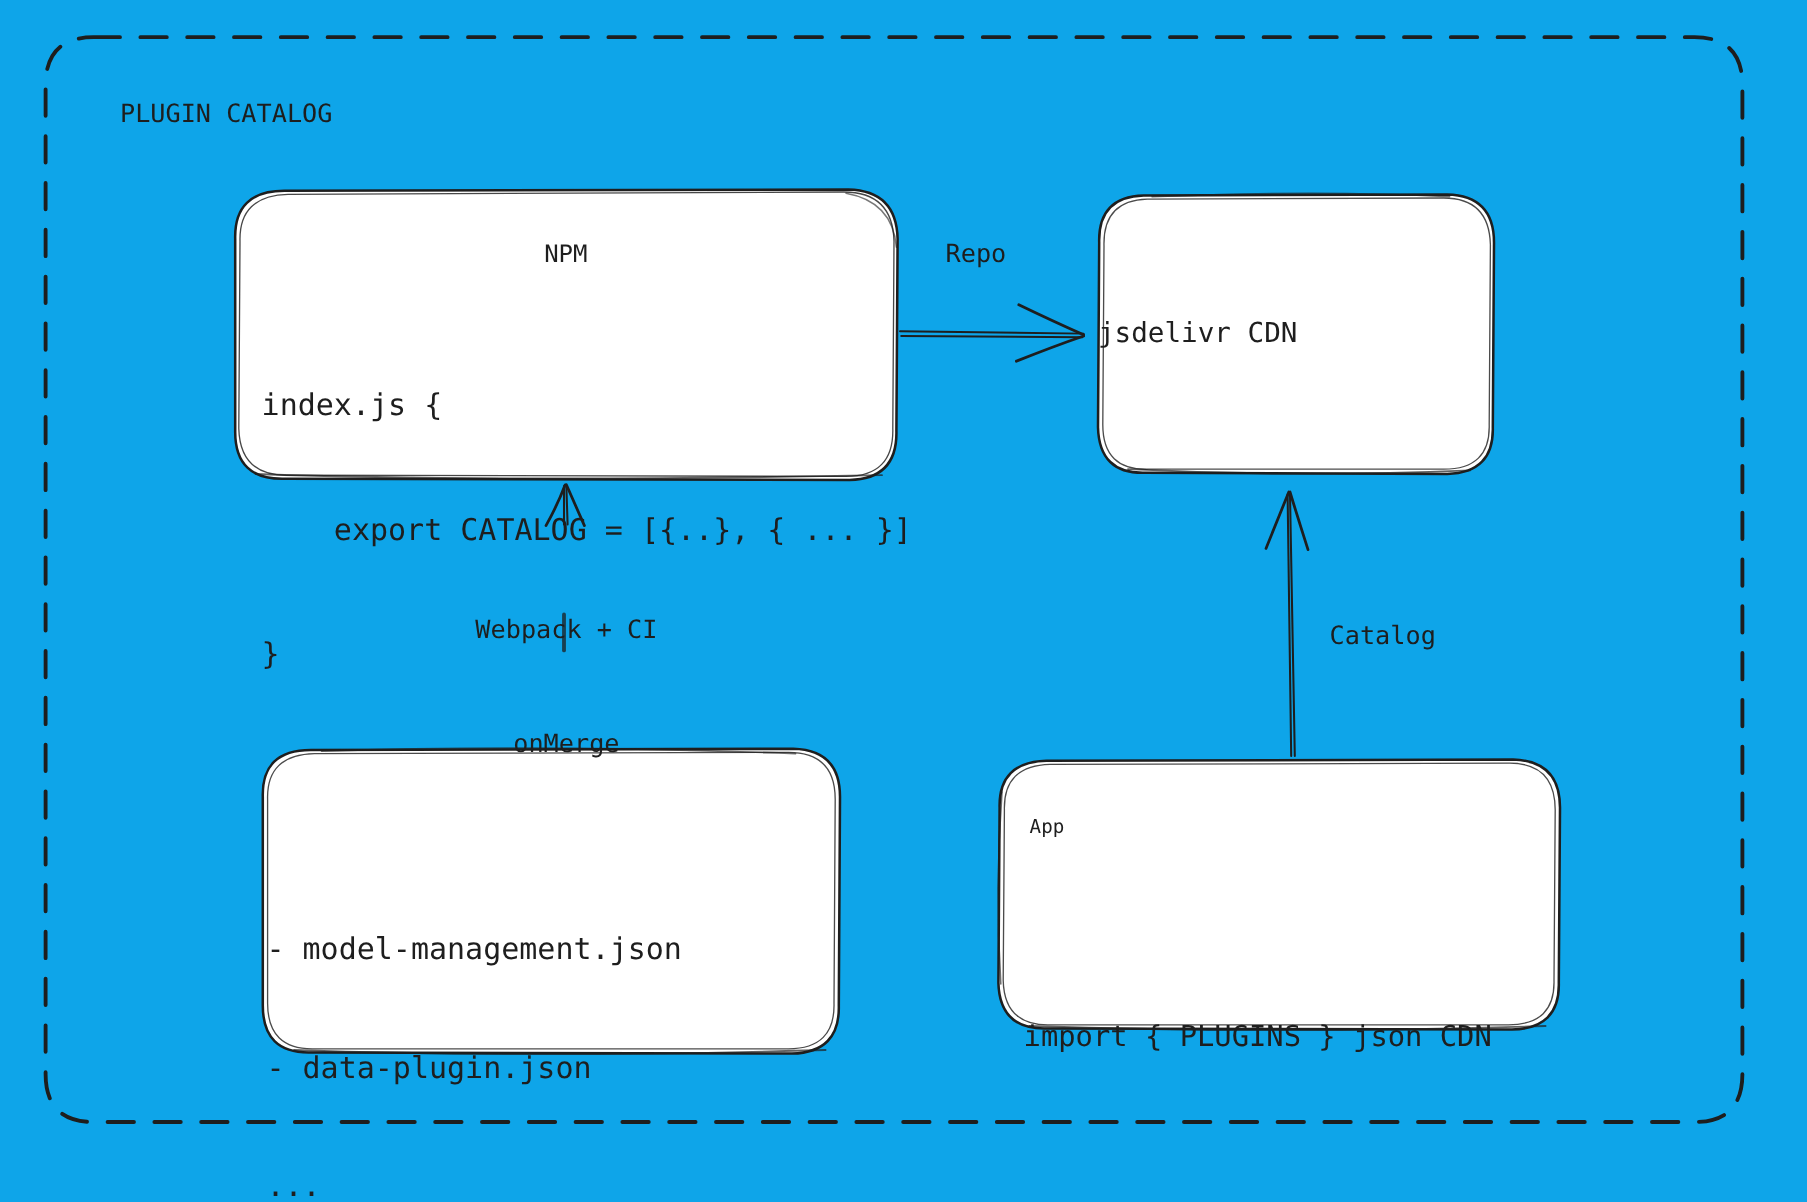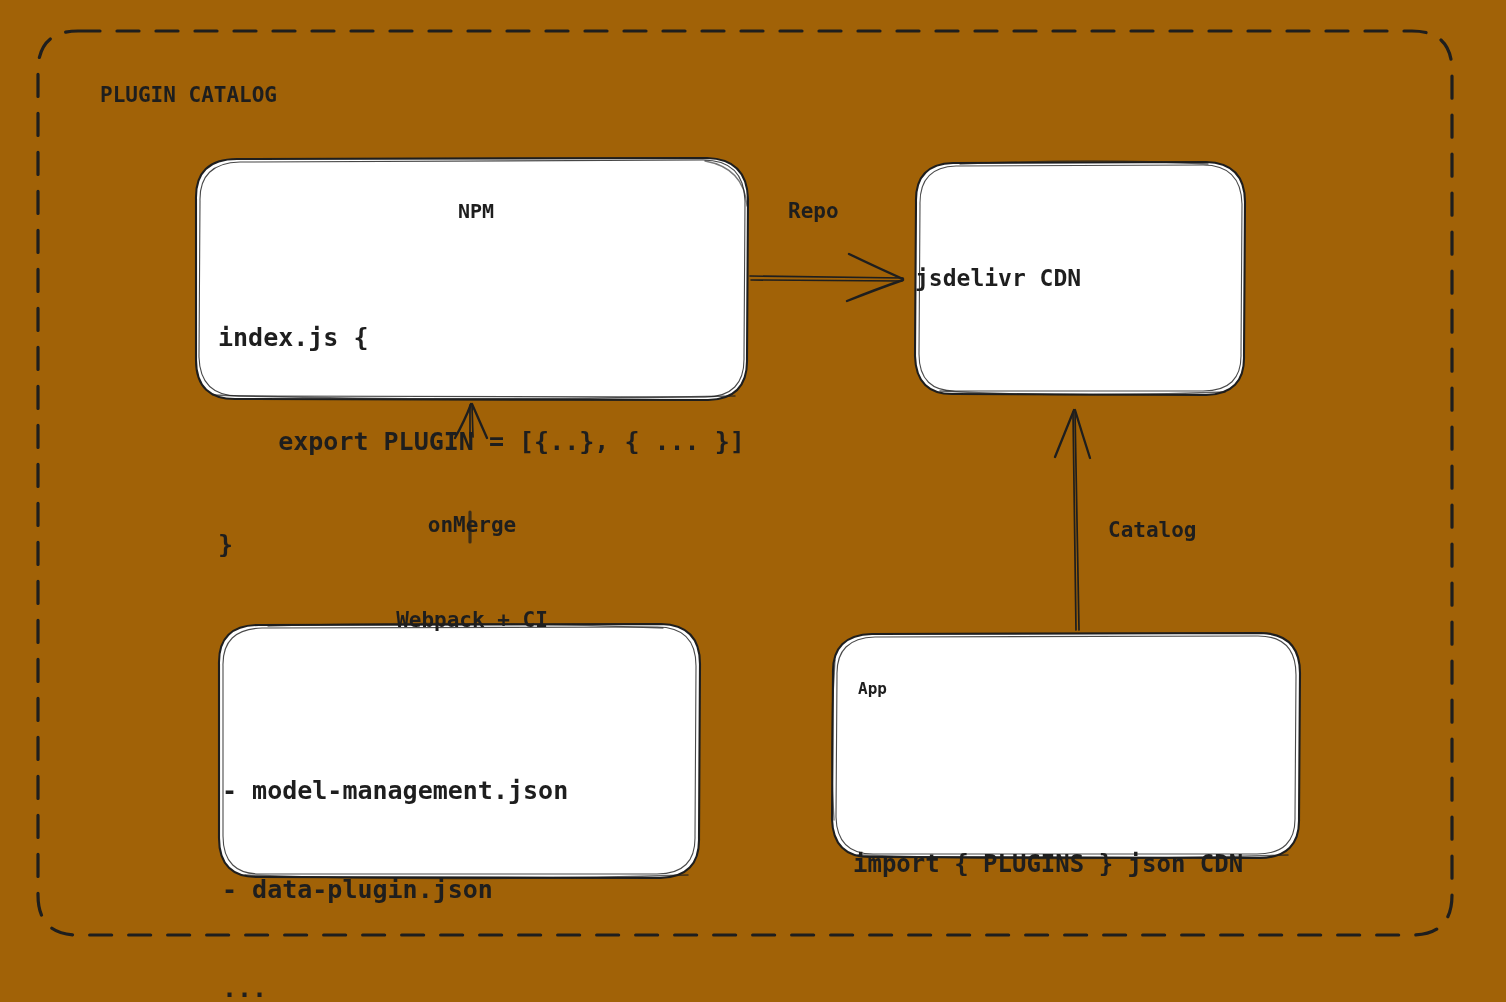--- a/index.html
+++ b/index.html
@@ -8,23 +8,22 @@
     background: #ffffff;
   }
   body {
     font-family: "DejaVu Sans Mono", monospace;
     color: #1e1e1e;
   }
   #canvas {
     position: relative;
     width: 1506px;
     height: 1002px;
-    background: #a16207;
+    background: #0ea5e9;
     overflow: hidden;
-    font-weight: bold;
   }
   #sketch-layer {
     position: absolute;
     top: 0;
     left: 0;
     width: 1506px;
     height: 1002px;
     pointer-events: none;
   }
   .lbl {
@@ -38,23 +37,23 @@
 
   
   #container-title {
     left: 100px;
     top: 82px;
     font-size: 21px;
   }
 
   
   #npm-title {
-    left: 178px;
+    left: 195px;
     top: 198px;
-    width: 596px;
+    width: 553px;
     text-align: center;
     font-size: 20px;
   }
   #npm-code {
     left: 218px;
     top: 252px;
     font-size: 25px;
     line-height: 1.38;
   }
 
@@ -173,31 +172,31 @@
       <path d="M 1090 458 Q 1082 433 1075 410" fill="none" stroke="#1e1e1e" stroke-width="2.3" stroke-linecap="round"></path>
     </g>
 
   </svg>
 
   <div class="lbl" id="container-title">PLUGIN CATALOG</div>
 
   <div class="lbl" id="npm-title">NPM</div>
   <div id="npm-code" class="lbl">
     <div>index.js {</div>
-    <div>    export PLUGIN = [{..}, { ... }]</div>
+    <div>    export CATALOG = [{..}, { ... }]</div>
     <div>}</div>
   </div>
 
   <div class="lbl" id="cdn-title">jsdelivr CDN</div>
 
   <div class="lbl" id="cache-label">Repo</div>
 
   <div id="build-label" class="lbl">
+    <div>Webpack + CI</div>
     <div>onMerge</div>
-    <div>Webpack + CI</div>
   </div>
 
   <div class="lbl" id="import-label">Catalog</div>
 
 
   <div id="repo-code" class="lbl">
     <div>- model-management.json</div>
     <div>- data-plugin.json</div>
     <div>...</div>
   </div>

